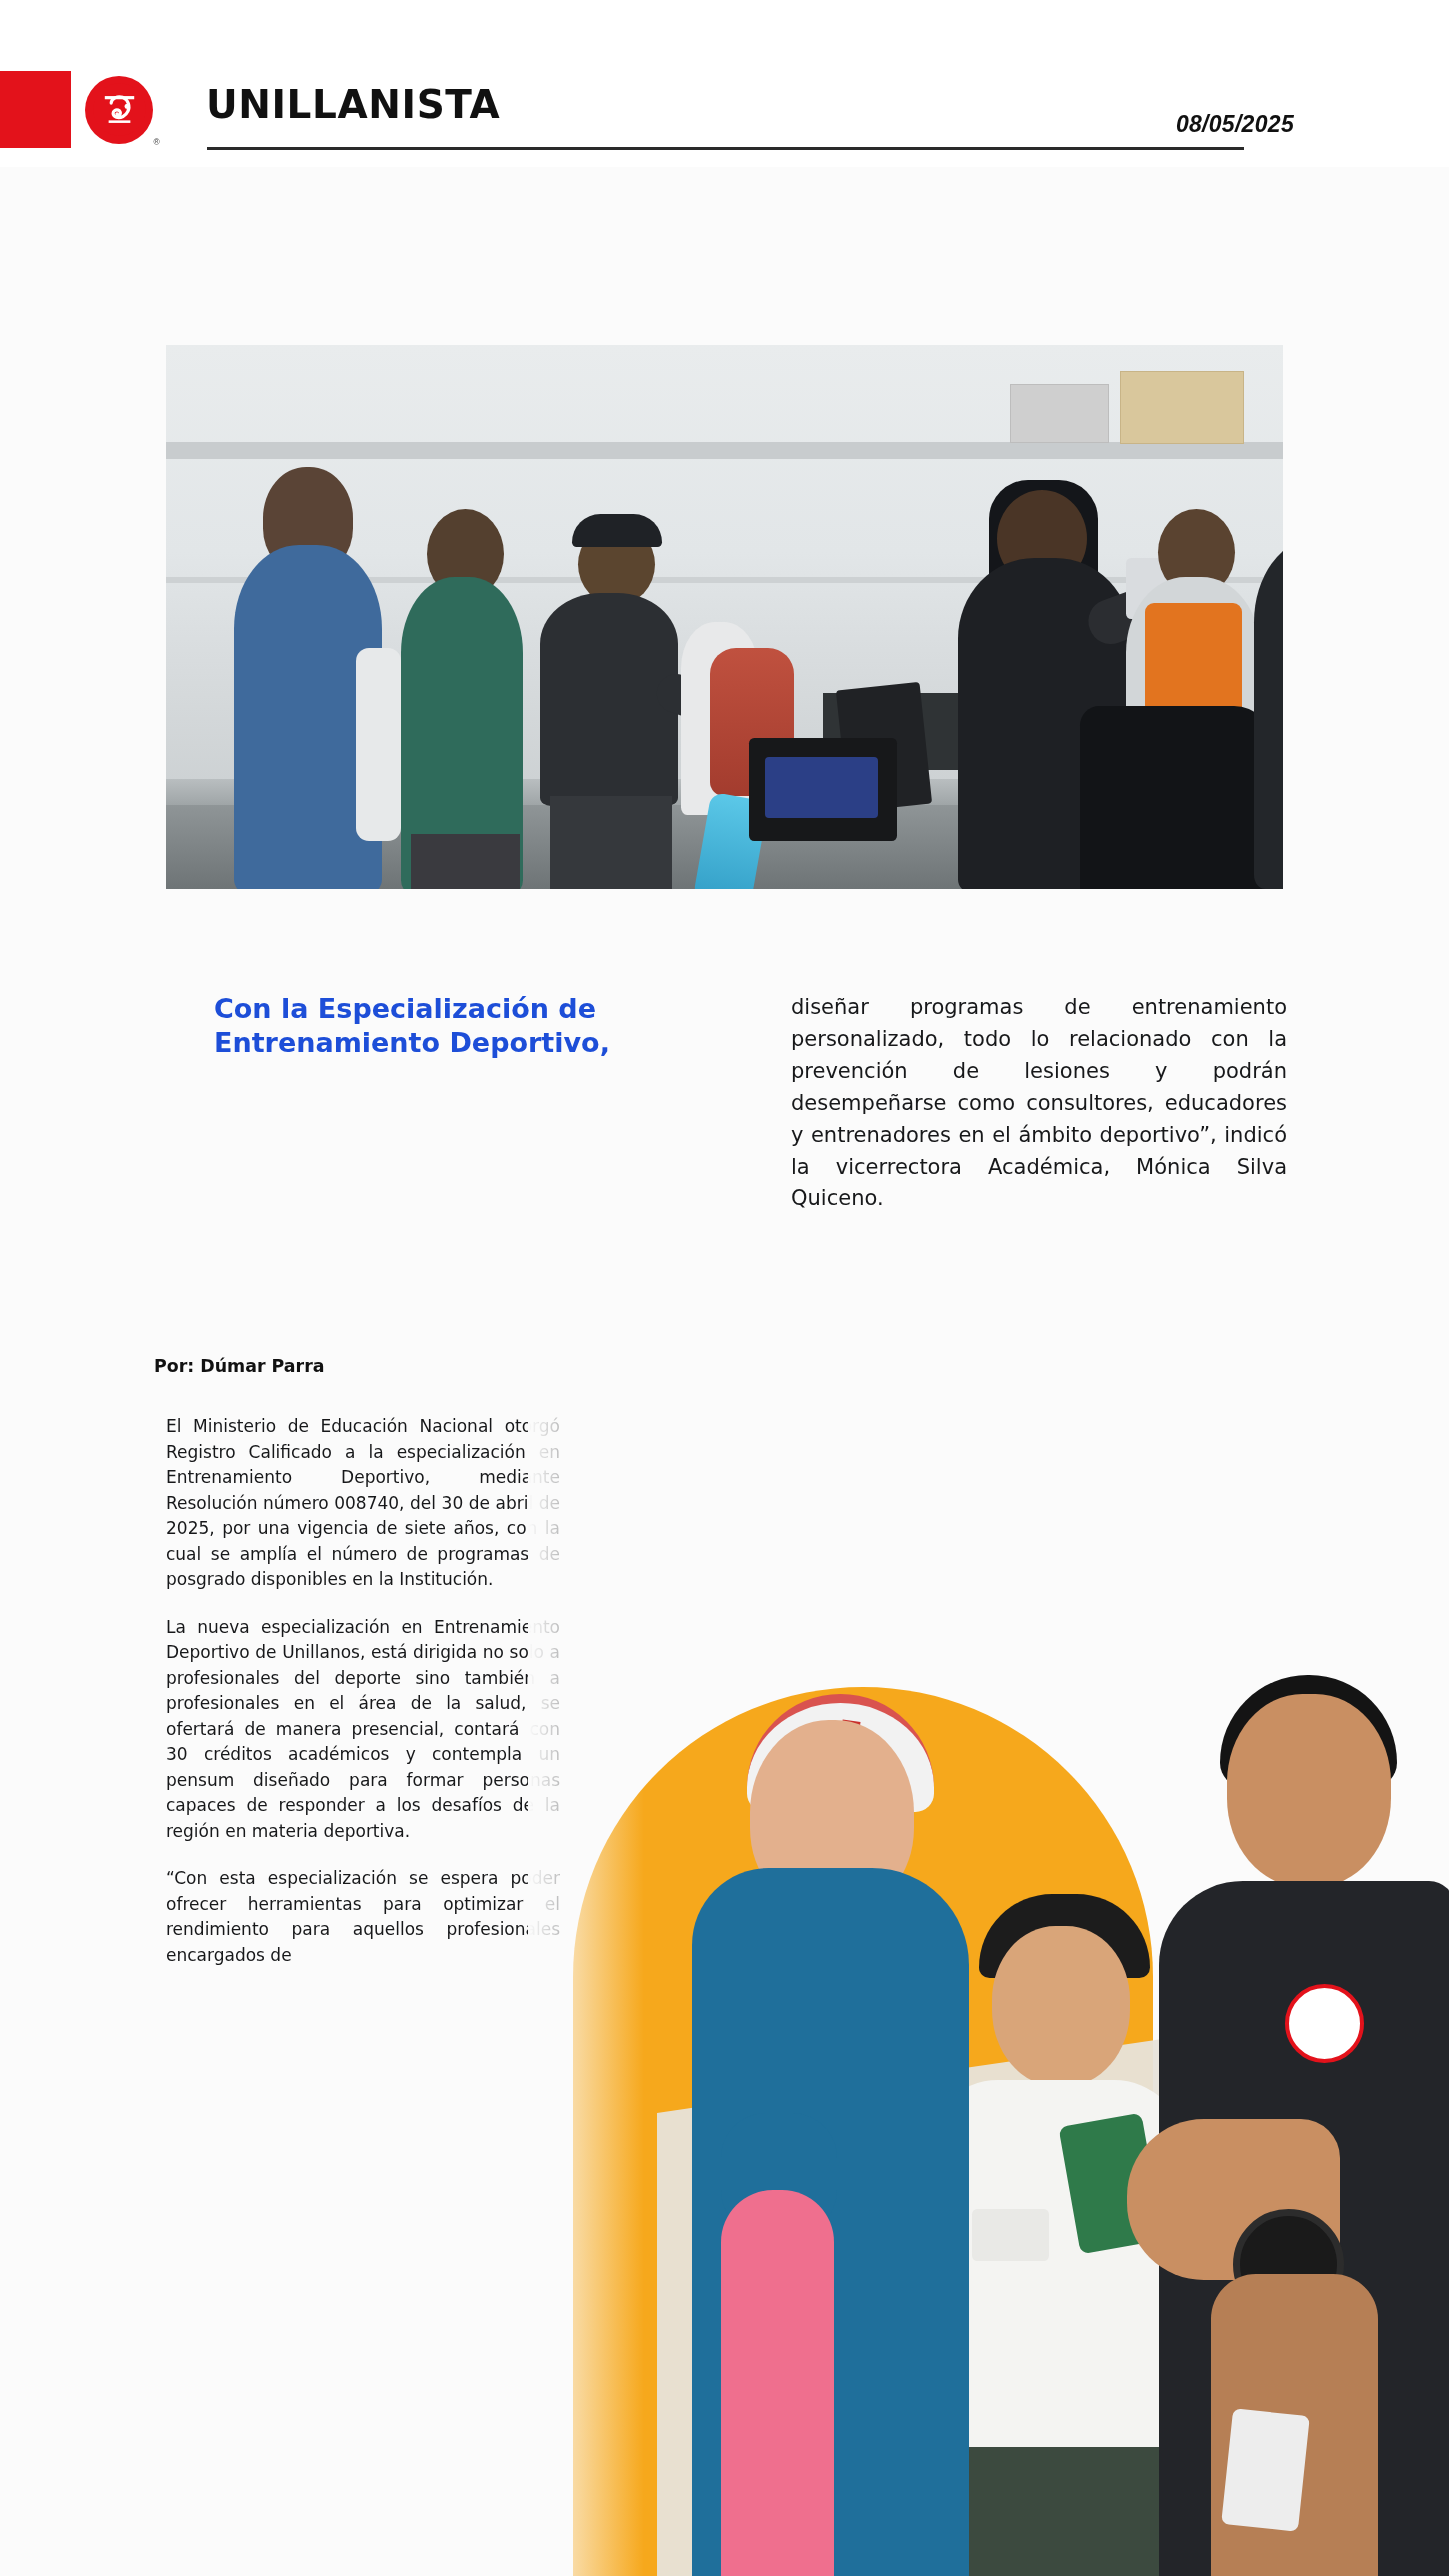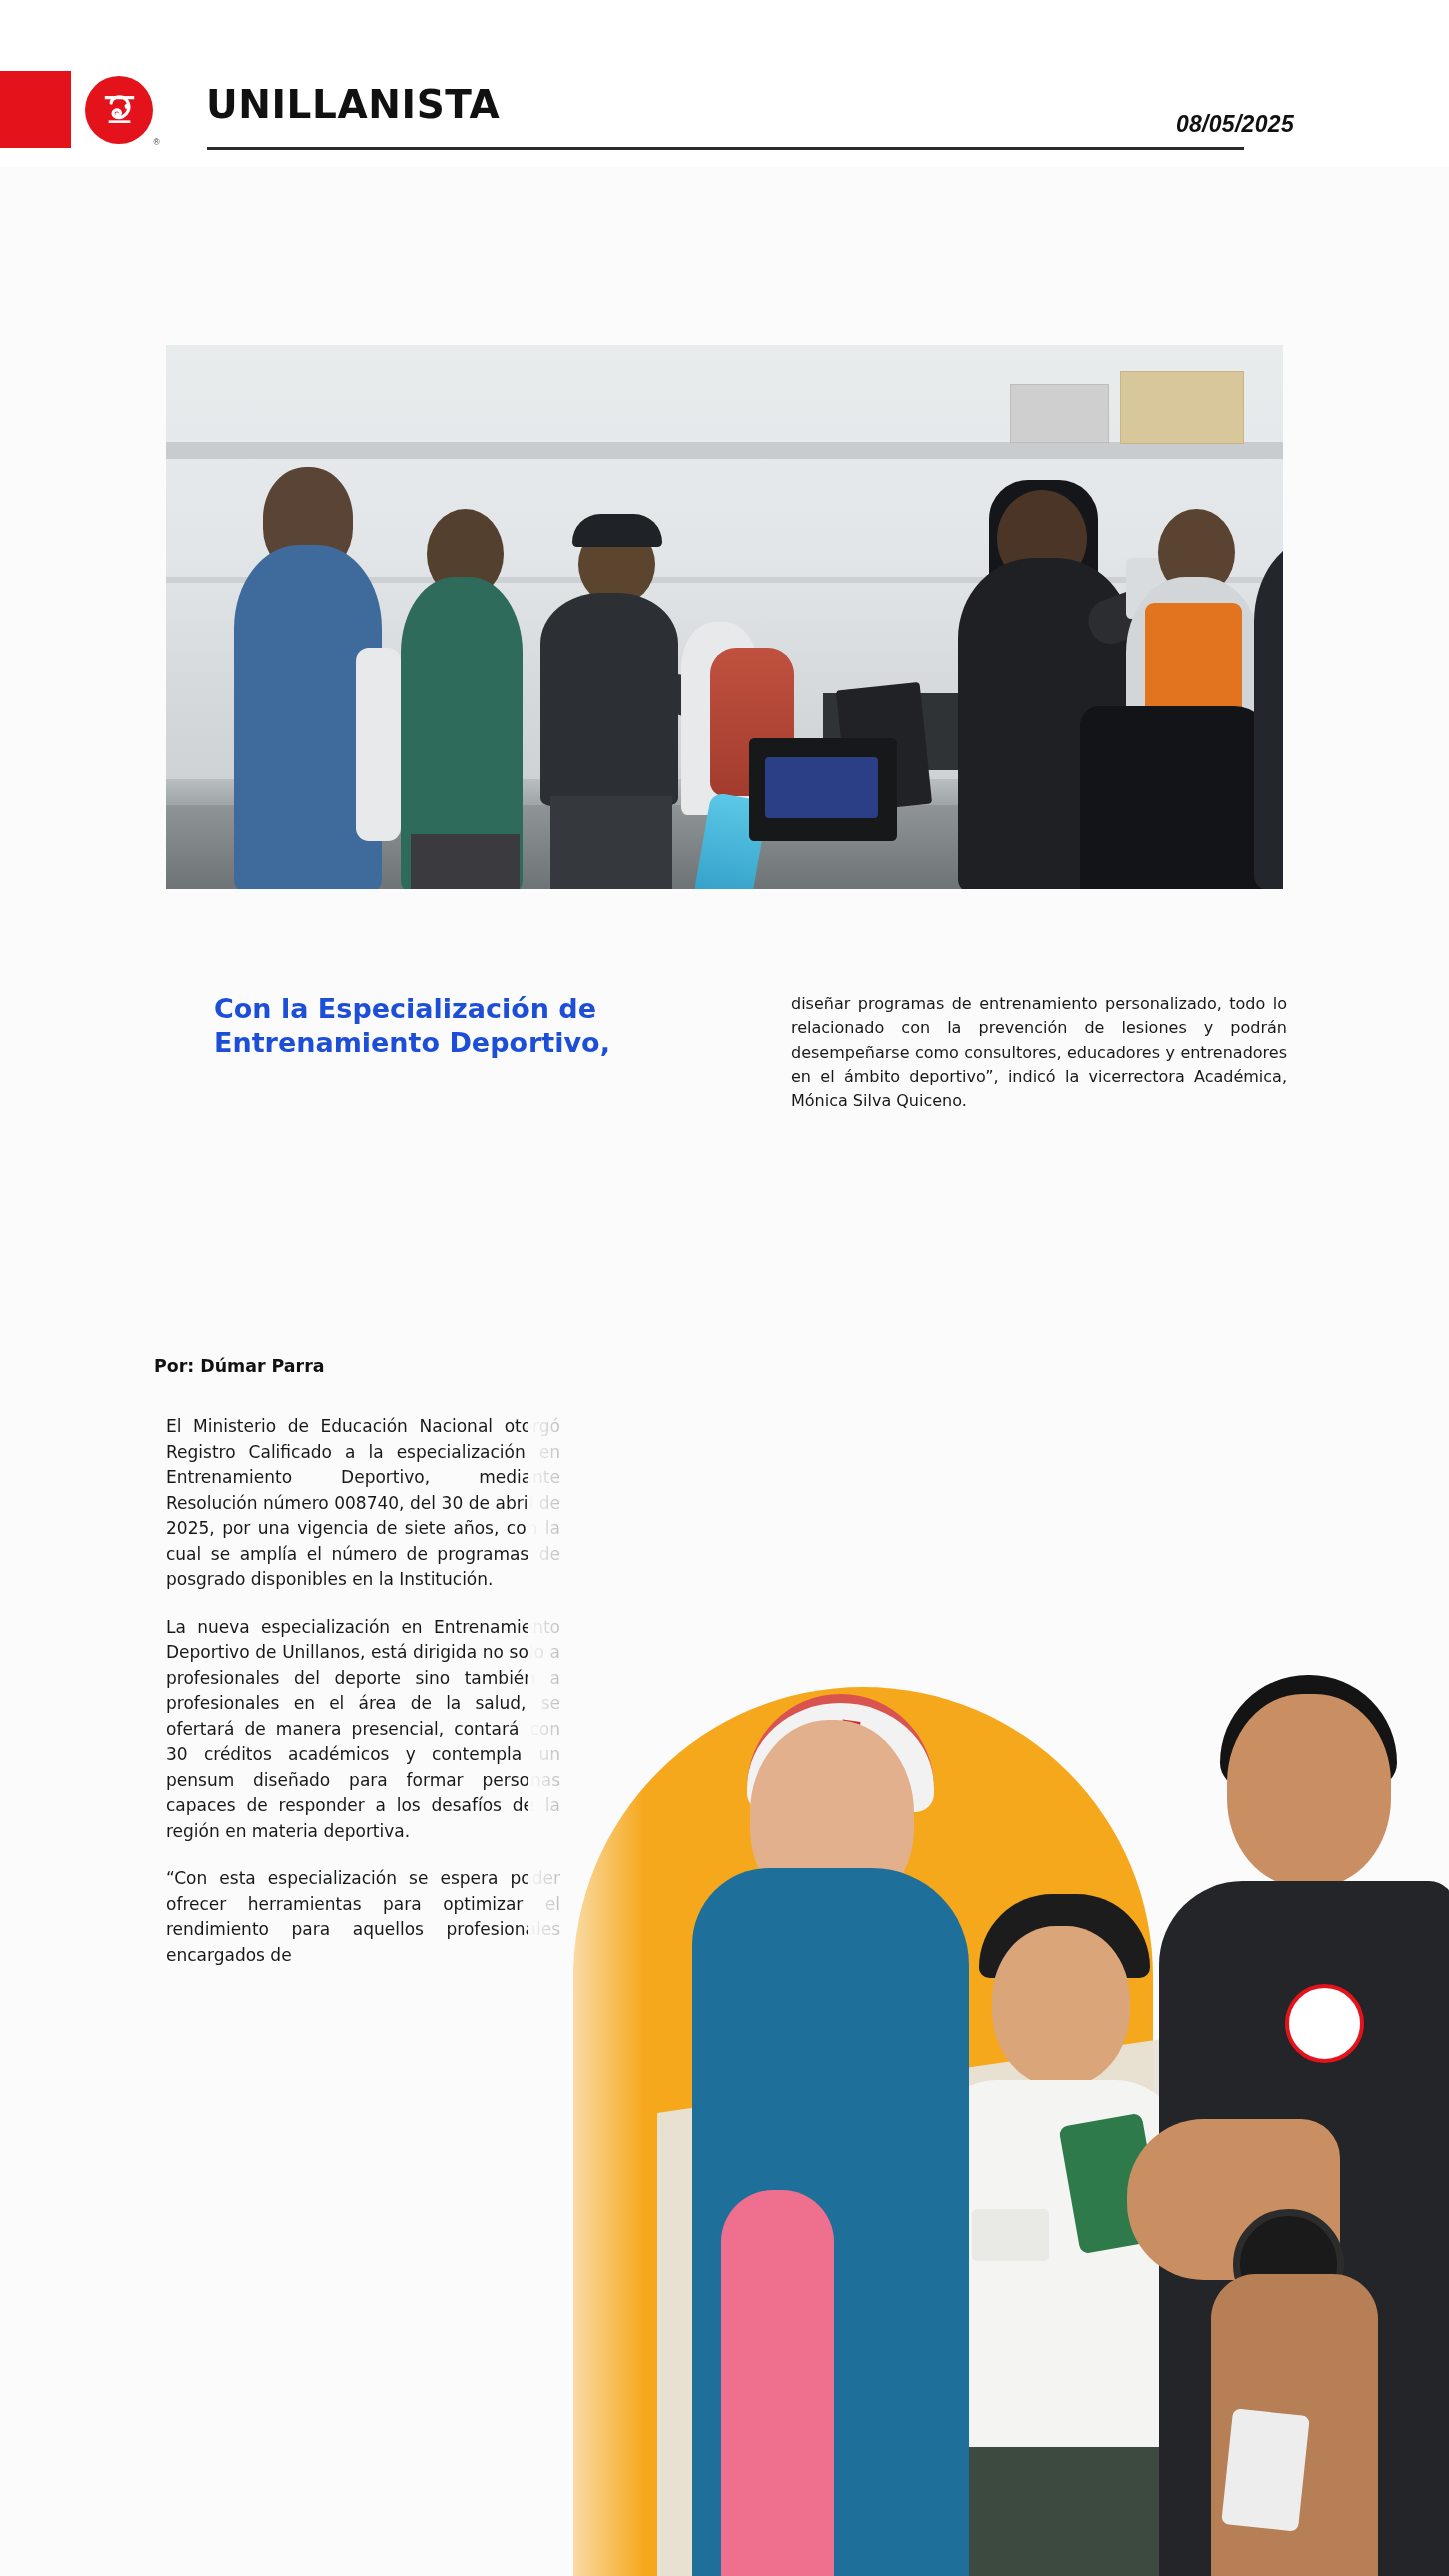--- a/index.html
+++ b/index.html
@@ -235,21 +235,21 @@
     width: 496px;
   }
   .para {
     font-family: "DejaVu Sans", sans-serif;
     font-size: 17px;
     line-height: 1.50;
     color: #17181a;
     text-align: justify;
     margin: 0 0 22px 0;
   }
-  .col-right .para { font-size: 16px; line-height: 1.52; }
+  .col-right .para { font-size: 21px; line-height: 1.52; }
 
   
   .bottom-art {
     position: absolute;
     left: 528px;
     top: 1417px;
     width: 921px;
     height: 1159px;
     overflow: hidden;
   }

